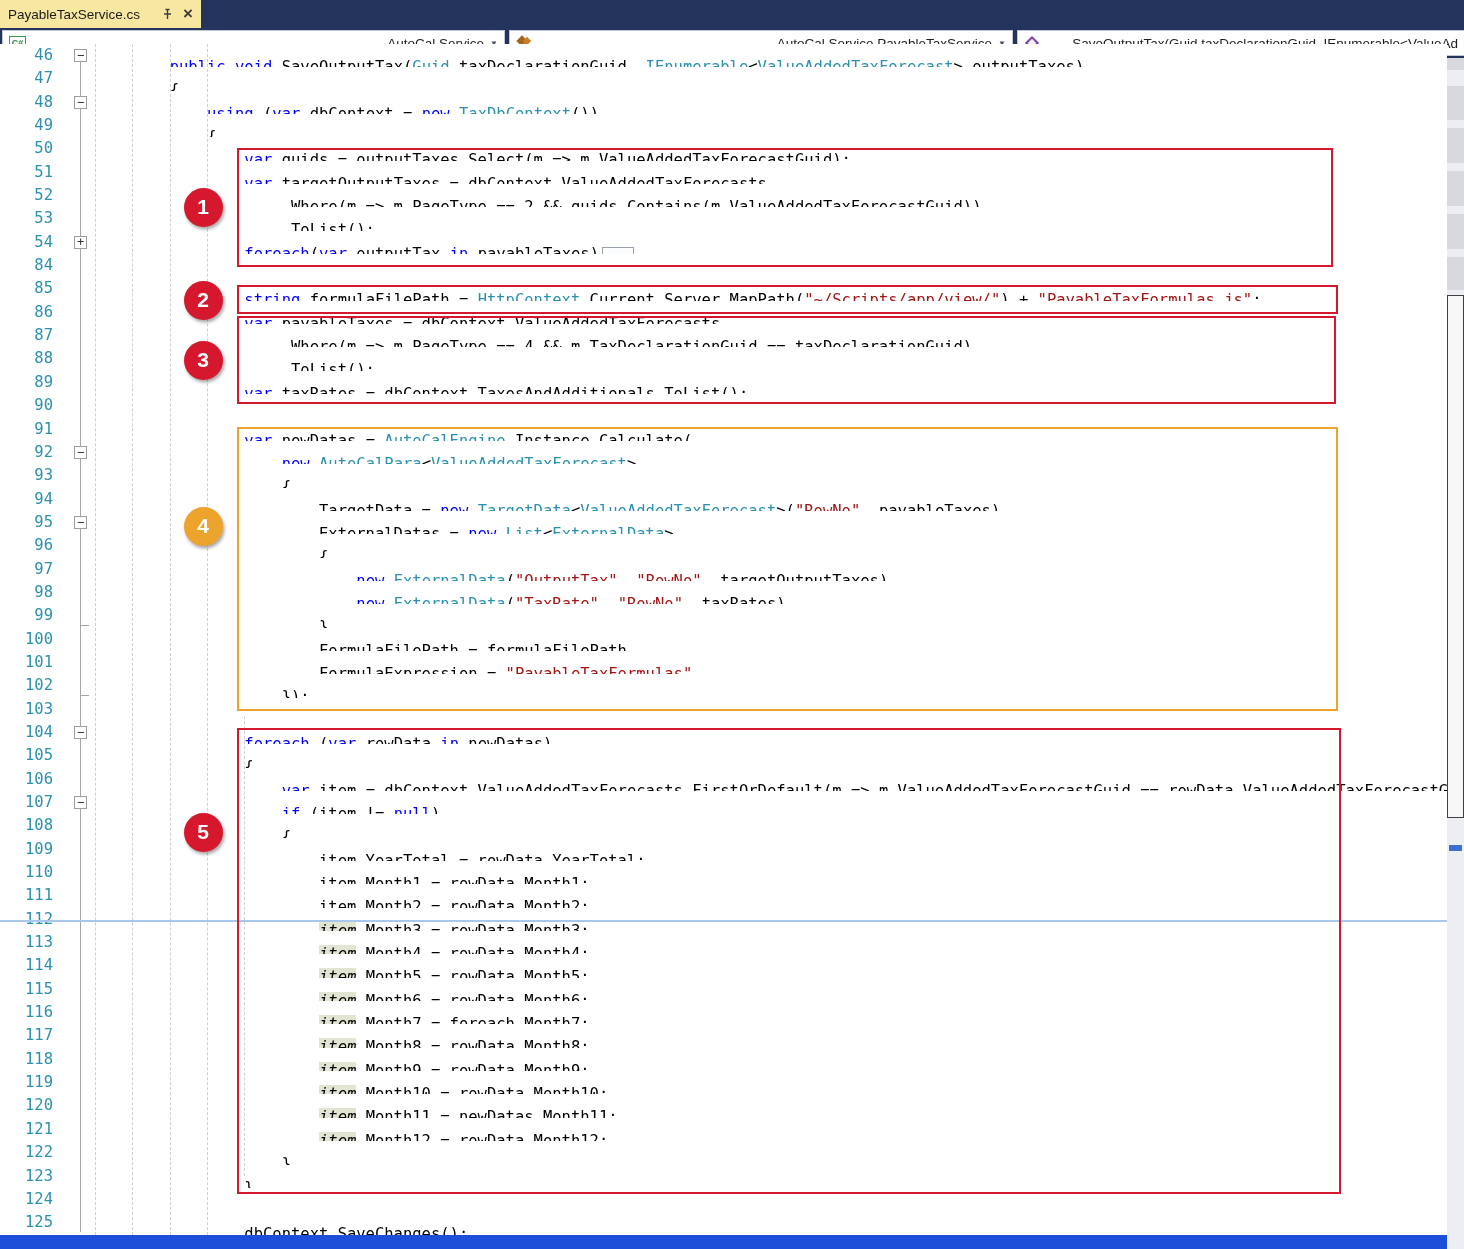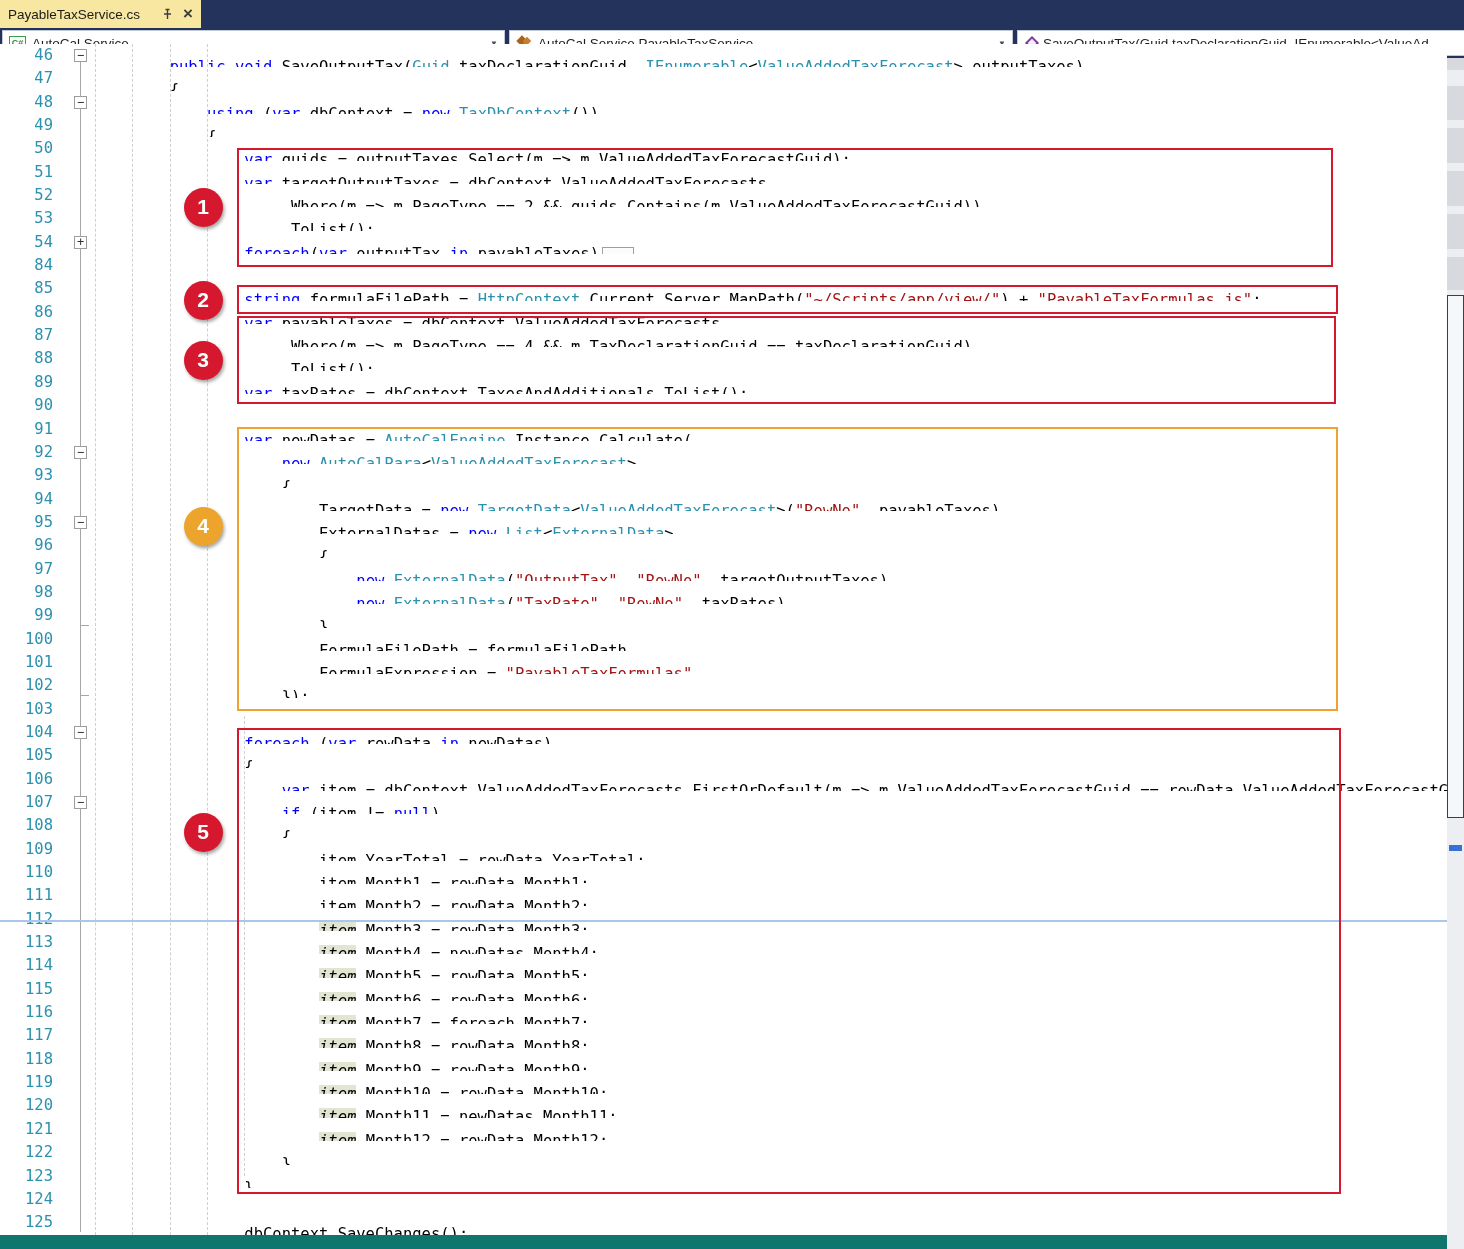--- a/index.html
+++ b/index.html
@@ -1,32 +1,32 @@
 <!DOCTYPE html>
 <html><head>
 <meta charset="utf-8">
 <style>
   * { margin:0; padding:0; box-sizing:border-box; }
   body { background:#444; }
   .screen { position:relative; width:1464px; height:1249px; overflow:hidden;
-            background:#0f766e; font-family:"Liberation Sans", sans-serif; }
+            background:#1d4ed8; font-family:"Liberation Sans", sans-serif; }
 
   
   .tabbar { position:absolute; left:0; top:0; width:1464px; height:28px; background:#24335c; }
   .tab { position:absolute; left:0; top:0; width:201px; height:28px; background:#f7e7a1;
          display:flex; align-items:center; padding:0 8px; }
   .tab-label { font-size:13.5px; color:#1b1b1b; flex:1; }
   .tab .pin { width:16px; height:16px; display:flex; align-items:center; justify-content:center; margin-right:8px; }
   .tab .close { font-size:17px; line-height:14px; color:#3c3c3c; font-weight:bold; cursor:default; }
 
   
   .navbar { position:absolute; left:0; top:28px; width:1464px; height:30px; background:#24335c; }
   .combo { position:absolute; top:2px; height:26px; background:#fff; border:1px solid #c2c9d6;
            display:flex; align-items:center; padding:0 6px; overflow:hidden; }
-  .combo-label { font-size:13.5px; color:#1e1e1e; white-space:nowrap; flex:1; }
+  .combo-label { font-size:13.5px; color:#1e1e1e; white-space:nowrap; flex:1;text-align:right; }
   .combo .arrow { font-size:8px; color:#43506b; margin-left:6px; }
   .combo .nav-icon { margin-right:6px; flex:0 0 auto; }
   .csharp-badge { width:17px; height:15px; border:1px solid #3a9e49; color:#2f8c3f; font-size:9px;
                   font-weight:bold; display:flex; align-items:center; justify-content:center; background:#fdfdfd; }
   .class-glyph { position:relative; width:16px; height:16px; }
   .class-glyph i { position:absolute; background:#c77f2e; transform:rotate(45deg); }
   .class-glyph i:nth-child(1){ left:2px; top:2px; width:8px; height:8px; background:#a9641c; }
   .class-glyph i:nth-child(2){ left:8px; top:3px; width:6px; height:6px; }
   .class-glyph i:nth-child(3){ left:6px; top:8px; width:6px; height:6px; }
   .method-glyph { width:10px; height:10px; border:2px solid #7b3f9e; transform:rotate(45deg); margin:0 3px; background:#f6eefb; }
@@ -319,21 +319,21 @@
           <span class="code"><span class="tk-p">                        item.Month2 = rowData.Month2;</span></span>
         </div>
         <div class="row">
           <span class="ln">112</span>
           <span class="foldcol"></span>
           <span class="code"><span class="tk-p">                        </span><span class="tk-h">item</span><span class="tk-p">.Month3 = rowData.Month3;</span></span>
         </div>
         <div class="row">
           <span class="ln">113</span>
           <span class="foldcol"></span>
-          <span class="code"><span class="tk-p">                        </span><span class="tk-h">item</span><span class="tk-p">.Month4 = newDatas.Month4;</span></span>
+          <span class="code"><span class="tk-p">                        </span><span class="tk-h">item</span><span class="tk-p">.Month4 = rowData.Month4;</span></span>
         </div>
         <div class="row">
           <span class="ln">114</span>
           <span class="foldcol"></span>
           <span class="code"><span class="tk-p">                        </span><span class="tk-h">item</span><span class="tk-p">.Month5 = rowData.Month5;</span></span>
         </div>
         <div class="row">
           <span class="ln">115</span>
           <span class="foldcol"></span>
           <span class="code"><span class="tk-p">                        </span><span class="tk-h">item</span><span class="tk-p">.Month6 = rowData.Month6;</span></span>

